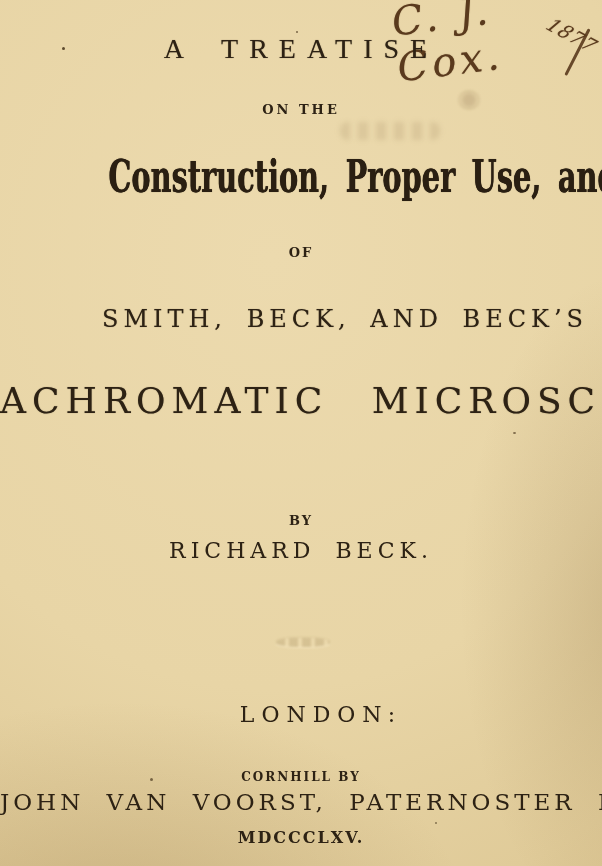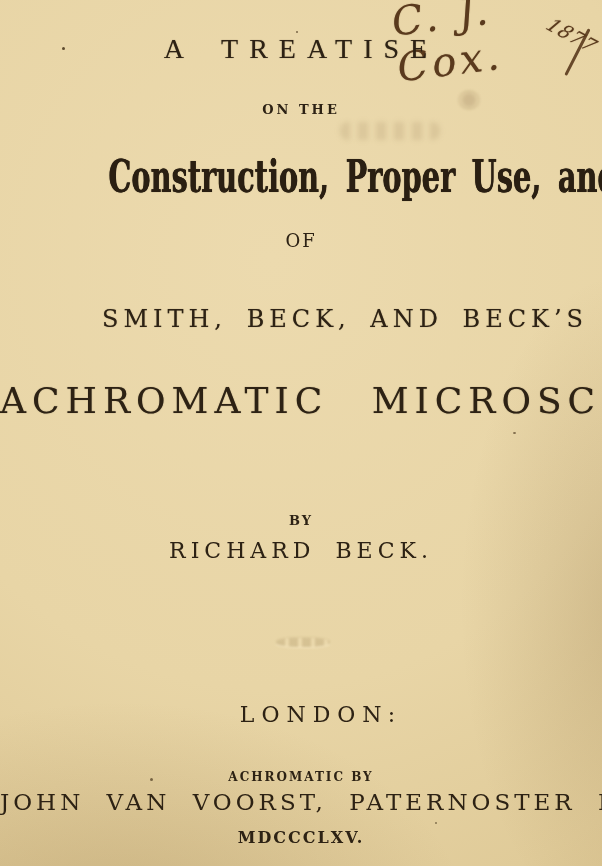--- a/index.html
+++ b/index.html
@@ -47,21 +47,21 @@
 
   .treatise{top:33px;font-size:28px;letter-spacing:11px;word-spacing:10px;text-shadow:0 0 1px rgba(45,34,20,.5);font-family:Liberation Serif, serif;}
   .on-the{top:102px;font-size:13px;font-weight:bold;letter-spacing:3px;}
   .blackletter{
     top:150px;font-size:45px;font-weight:bold;
     transform:scaleX(0.64);transform-origin:50% 50%;
     letter-spacing:0px;word-spacing:10px;
     color:#2a1f12;
     text-shadow:0.5px 0 0 #2a1f12, 0 0 1px rgba(42,31,18,.6);
   }
-  .of{top:230px;font-size:18px;font-weight:normal;letter-spacing:2px;}
+  .of{top:245px;font-size:13px;font-weight:bold;letter-spacing:2px;}
   .maker{top:305px;font-size:24px;letter-spacing:5px;word-spacing:7px;text-shadow:0 0 1px rgba(45,34,20,.45);padding-left:44px;}
   .main-title{top:380px;font-size:36px;letter-spacing:6px;word-spacing:26px;text-shadow:0 0 1px rgba(45,34,20,.5);}
   .by{top:513px;font-size:13px;font-weight:bold;letter-spacing:2px;}
   .author{top:538px;font-size:22px;letter-spacing:5px;word-spacing:8px;}
 
   .ornament{
     position:absolute;top:638px;left:276px;width:54px;height:9px;
     background:repeating-linear-gradient(90deg,
       rgba(120,95,50,0.22) 0 9px, rgba(236,218,174,0.9) 9px 13px);
     box-shadow:0 1px 1px rgba(255,244,215,0.8), 0 -1px 1px rgba(120,95,50,0.15);
@@ -109,21 +109,21 @@
   <div class="line of">OF</div>
   <div class="line maker">SMITH, BECK, AND BECK’S</div>
   <div class="line main-title">ACHROMATIC MICROSCOPES.</div>
 
   <div class="line by">BY</div>
   <div class="line author">RICHARD BECK.</div>
 
   <div class="ornament"></div>
 
   <div class="line london">LONDON:</div>
-  <div class="line published-by">ACHROMATIC BY</div>
+  <div class="line published-by">CORNHILL BY</div>
   <div class="line publisher">JOHN VAN VOORST, PATERNOSTER ROW.</div>
   <div class="line year">MDCCCLXV.</div>
 
   <div class="speck sp1"></div>
   <div class="speck sp2"></div>
   <div class="speck sp3"></div>
   <div class="speck sp4"></div>
   <div class="speck sp5"></div>
   <div class="smudge"></div>
   <div class="ghost"></div>

